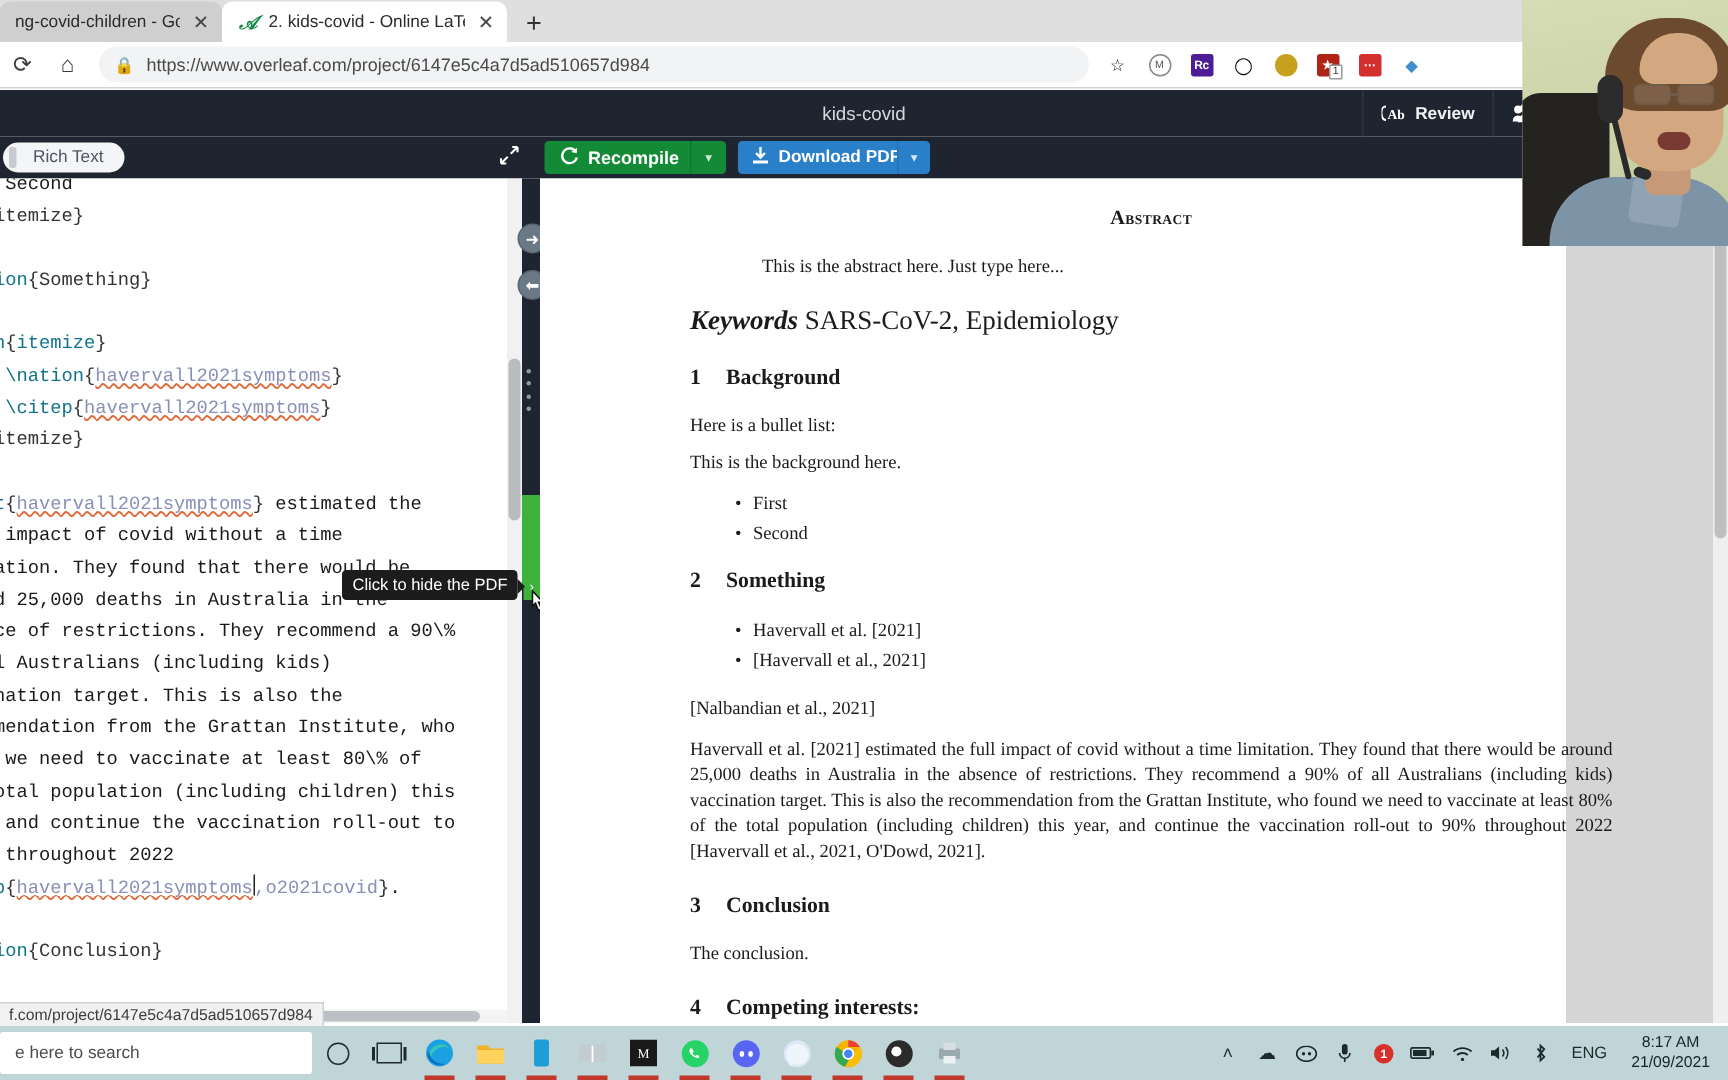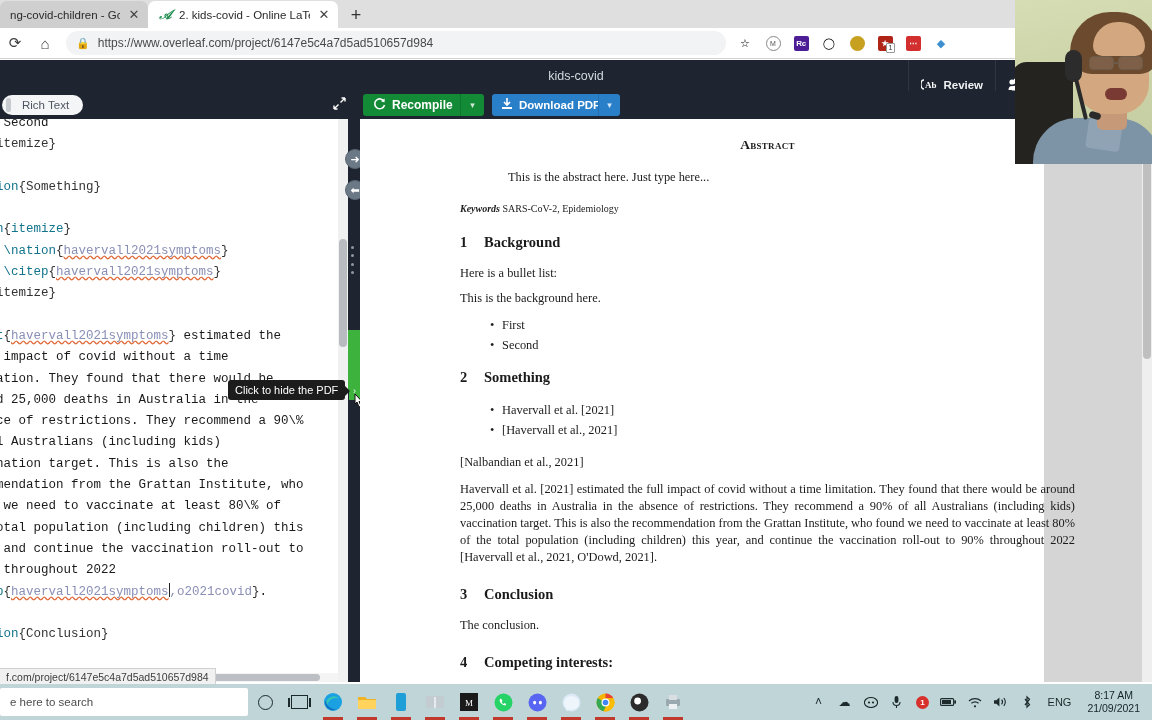--- a/index.html
+++ b/index.html
@@ -93,21 +93,21 @@
   }
   .ol-title {
     position: absolute; left: 0; right: 0; text-align: center;
     color: #d5d9de; font-size: 12.5px;
   }
   .ol-header-right {
     position: absolute; right: 0; top: 0; height: 31px;
     display: flex; align-items: center;
   }
   .ol-hbtn {
-    height: 31px; padding: 0 12px; display: flex; align-items: flex-end; gap: 6px;
+    height: 31px; padding: 0 12px; display: flex; align-items: center; gap: 6px;
     color: #f0f2f4; font-size: 11.5px; font-weight: bold;
     border-left: 1px solid #2d3642;
   }
   .ol-hicon { display: flex; align-items: center; }
 
   
   .ol-toolbar {
     position: absolute; left: 0; top: 91px; width: 1152px; height: 28px;
     background: #1e2530;
   }
@@ -247,21 +247,21 @@
   .pdf-body {
     position: absolute; left: 100px; top: 18px; width: 615px;
     font-family: "Liberation Serif", serif; color: #1b1b1b;
   }
   .pdf-abstract-title {
     text-align: center; font-size: 13.5px; font-weight: bold;
     font-variant: small-caps; letter-spacing: 0.3px;
     margin-bottom: 17px;
   }
   .pdf-abs-text { font-size: 12.4px; text-indent: 48px; margin-bottom: 18px; }
-  .pdf-keywords { font-size: 10px; margin-bottom: 20px; }
+  .pdf-keywords { font-size: 18px; margin-bottom: 20px; }
   .pdf-keywords b { font-style: italic; font-weight: bold; }
   .pdf-h { font-size: 14.5px; font-weight: bold; margin: 0 0 14px 0; }
   .pdf-h .num { display: inline-block; width: 24px; }
   .pdf-p { font-size: 12.4px; margin-bottom: 8px; text-align: justify; line-height: 1.37; }
   .pdf-ul { list-style: none; margin: 8px 0 14px 0; }
   .pdf-ul li { font-size: 12.4px; padding-left: 42px; position: relative; line-height: 1.62; }
   .pdf-ul li::before { content: "•"; position: absolute; left: 30px; }
 
   .pdf-vscroll {
     position: absolute; right: 0; top: 0; width: 10px; height: 563px;
@@ -316,21 +316,21 @@
     background: #2a2a2a; border-radius: 4px; transform: rotate(18deg); }
   .wc-earcup { position: absolute; left: 50px; top: 50px; width: 17px; height: 32px;
     background: #2c2c2c; border-radius: 9px; }
 
   
   .taskbar {
     position: absolute; left: 0; bottom: 0; width: 1152px; height: 36px;
     background: #bfd5d8; display: flex; align-items: center; z-index: 50;
   }
   .tb-search {
-    width: 248px; height: 28px; margin-left: 0px;
+    width: 208px; height: 28px; margin-left: 0px;
     background: #ffffff; display: flex; align-items: center;
     padding: 0 10px; font-size: 11.5px; color: #4c4c4c;
     border-radius: 2px;
   }
   .tb-icons { display: flex; align-items: center; }
   .tb-icon {
     width: 34px; height: 36px; display: flex; align-items: center; justify-content: center;
     position: relative;
   }
   .tb-icon.running::after {

